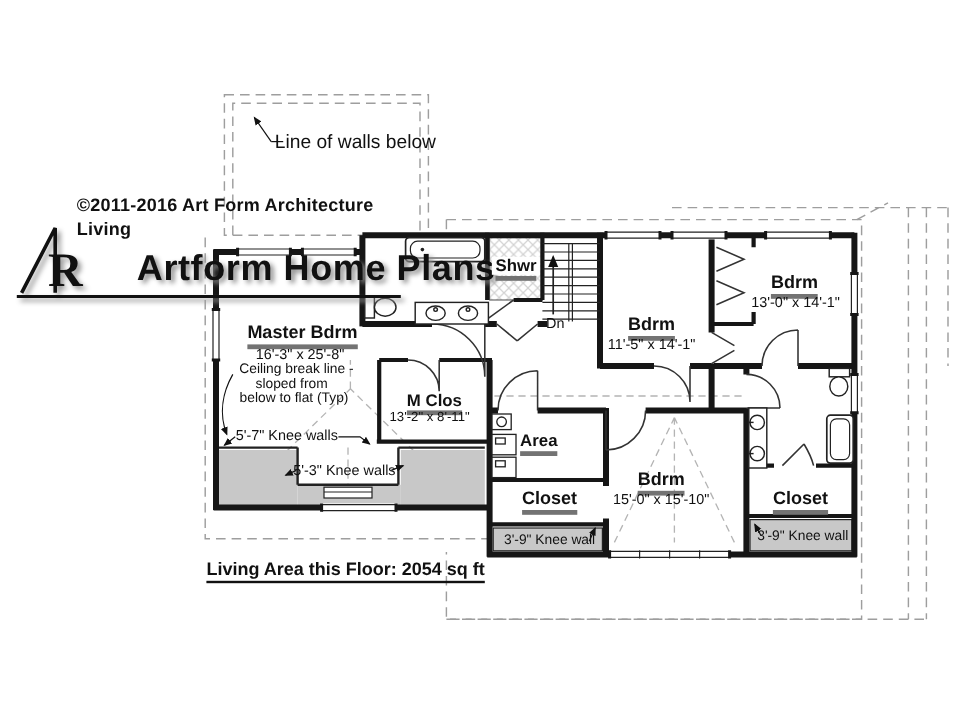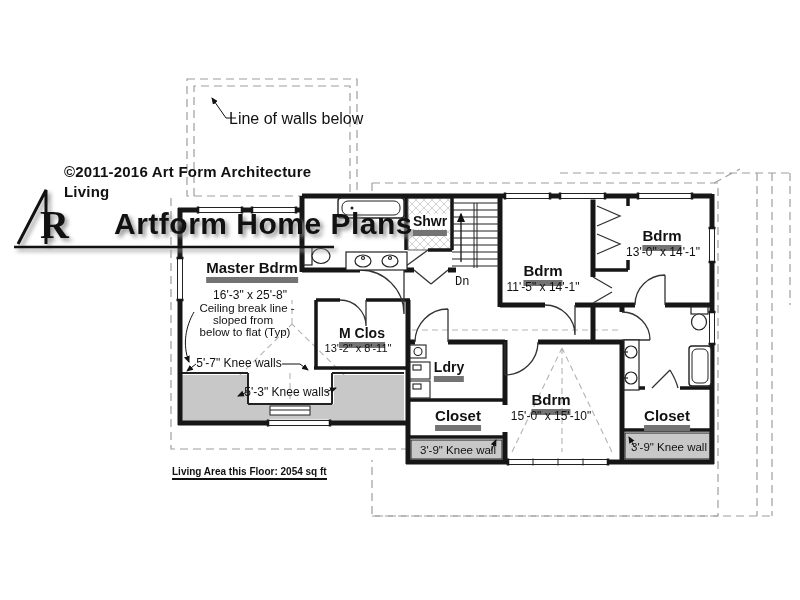--- a/index.html
+++ b/index.html
@@ -2,28 +2,28 @@
 <html><head>
 <meta charset="utf-8">
 <style>
   html,body{margin:0;padding:0;background:#fff;}
   #stage{position:relative;width:800px;height:600px;background:#fff;overflow:hidden;
          font-family:"Liberation Sans",sans-serif;color:#111;}
   #plan-svg{position:absolute;left:0;top:0;}
   .lbl{position:absolute;white-space:nowrap;color:#111;line-height:1.05;}
   .ctr{transform:translateX(-50%);text-align:center;}
   .room{font-weight:bold;}
-  .room span{border-bottom:6px solid #737373;padding-bottom:1px;}
+  .room span{border-bottom:4px solid #737373;padding-bottom:1px;}
   .dims{font-size:12px;}
   .note{font-size:11.5px;}
   .copyright{font-size:15px;font-weight:bold;letter-spacing:.2px;}
   .logo-text{font-size:30px;font-weight:bold;letter-spacing:.5px;
              text-shadow:3px 3px 4px #8f8f8f;}
   .underline{border-bottom:2px solid #111;padding-bottom:1px;}
-  .living{font-size:10px;font-weight:bold;}
+  .living{font-size:15px;font-weight:bold;}
   .whitebg{background:#fff;padding:0 3px;}
 </style>
 </head>
 <body>
 
 <div id="stage">
 
   <svg id="plan-svg" width="800" height="600" viewBox="0 0 800 600">
     <defs>
       <pattern id="hatch" width="8" height="8" patternUnits="userSpaceOnUse">
@@ -200,50 +200,50 @@
       <path d="M14,247 H334" stroke="#111" stroke-width="2.5"></path>
     </g>
   </svg>
 
   <div class="lbl note" style="left:229px;top:111px;font-size:16px;">Line of walls below</div>
 
   <div class="lbl copyright" style="left:64px;top:164px;text-align:right;">©2011-2016 Art Form Architecture</div>
   <div class="lbl copyright" style="left:64px;top:184px;">Living</div>
   <div class="lbl logo-text" style="left:74px;top:208px;margin-left:40px;">Artform Home Plans</div>
 
-  <div class="lbl ctr room" style="left:252px;top:260px;font-size:15px;">
+  <div class="lbl ctr room" style="left:252px;top:270px;font-size:15px;">
     <span>Master Bdrm</span></div>
   <div class="lbl ctr dims" style="left:250px;top:289px;">16'-3" x 25'-8"</div>
 
   <div class="lbl ctr note" style="left:247px;top:302px;">Ceiling break line -</div>
   <div class="lbl ctr note" style="left:243px;top:314px;">sloped from</div>
   <div class="lbl ctr note" style="left:245px;top:326px;">below to flat (Typ)</div>
 
   <div class="lbl ctr" style="left:239px;top:357px;font-size:12px;">5'-7" Knee walls</div>
   <div class="lbl ctr" style="left:287px;top:386px;font-size:12px;">5'-3" Knee walls</div>
 
   <div class="lbl ctr room" style="left:356px;top:326px;font-size:14px;padding-left:12px;">
     <span>M Clos</span></div>
   <div class="lbl ctr" style="left:358px;top:343px;font-size:11px;">13'-2" x 8'-11"</div>
 
   <div class="lbl ctr room whitebg" style="left:430px;top:214px;font-size:14px;">
     <span>Shwr</span></div>
 
-  <div class="lbl" style="left:455px;top:276px;font-size:12px;font-family:Liberation Mono, monospace;">Dn</div>
+  <div class="lbl" style="left:455px;top:263px;font-size:12px;">Dn</div>
 
   <div class="lbl ctr room" style="left:543px;top:263px;font-size:15px;">
     <span>Bdrm</span></div>
   <div class="lbl ctr dims" style="left:543px;top:281px;">11'-5" x 14'-1"</div>
 
   <div class="lbl ctr room" style="left:662px;top:228px;font-size:15px;">
     <span>Bdrm</span></div>
   <div class="lbl ctr dims" style="left:663px;top:246px;">13'-0" x 14'-1"</div>
 
   <div class="lbl ctr room" style="left:449px;top:360px;font-size:14px;">
-    <span>Ldry</span></div>
+    <span>Area</span></div>
 
   <div class="lbl ctr room" style="left:458px;top:408px;font-size:15px;">
     <span>Closet</span></div>
 
   <div class="lbl ctr room" style="left:551px;top:392px;font-size:15px;">
     <span>Bdrm</span></div>
   <div class="lbl ctr dims" style="left:551px;top:410px;">15'-0" x 15'-10"</div>
 
   <div class="lbl ctr room" style="left:667px;top:408px;font-size:15px;">
     <span>Closet</span></div>

